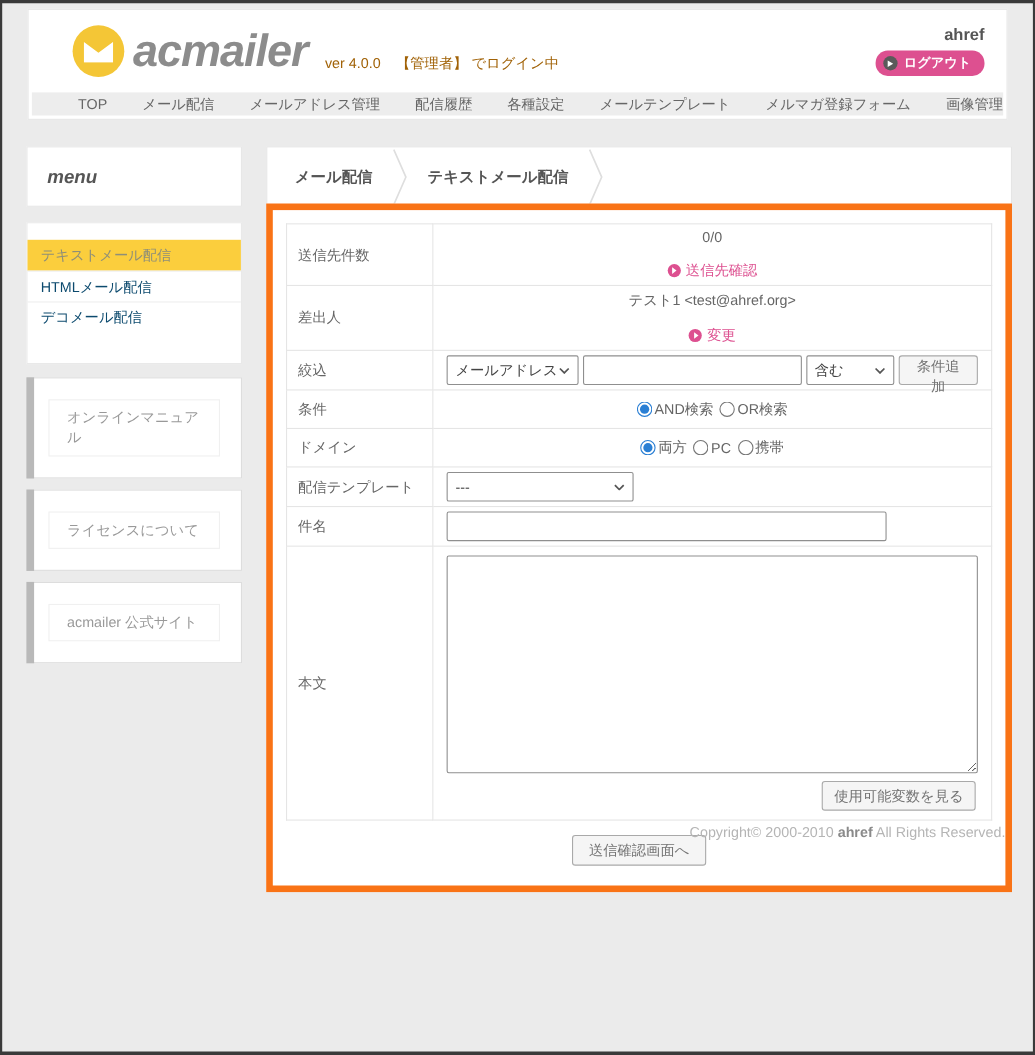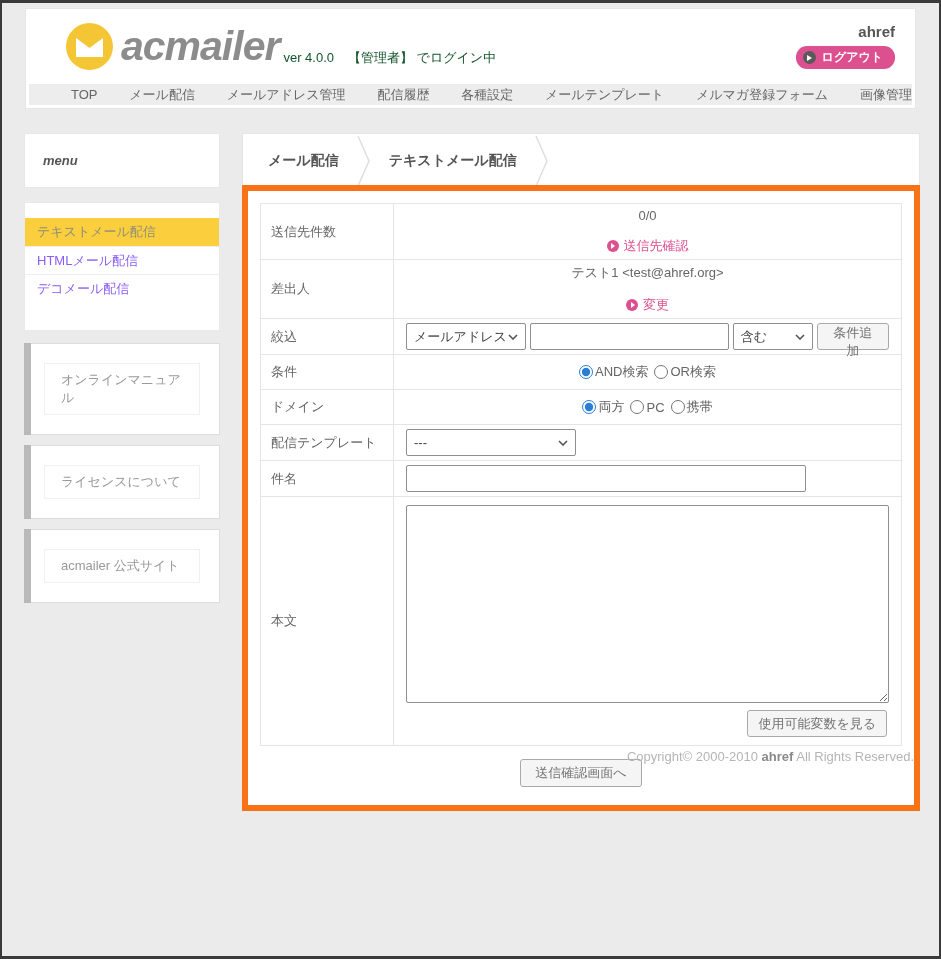--- a/index.html
+++ b/index.html
@@ -25,21 +25,21 @@
     width: 47px; height: 47px; border-radius: 50%;
     background: #f4c636; display: inline-flex; align-items: center; justify-content: center;
     flex: 0 0 auto;
   }
   .envelope { width: 27px; height: 19px; background: #fff; margin-top: 2px;
     clip-path: polygon(0 0, 50% 52%, 100% 0, 100% 100%, 0 100%); }
   .logo-text {
     font-size: 41px; font-style: italic; font-weight: bold; color: #8c8c8c;
     letter-spacing: -1px; margin-left: 8px; line-height: 1;
   }
-  .version-area { font-size: 13px; color: #14532d; margin-left: 4px; margin-top: 22px; }
+  .version-area { font-size: 13px; color: #a16207; margin-left: 16px; margin-top: 22px; }
   .version-area .ver { margin-right: 14px; }
   .header-right { position: absolute; top: 14px; right: 20px; text-align: right; }
   .brand-name { font-size: 15px; font-weight: bold; color: #555; }
   .logout-btn {
     margin-top: 6px; display: inline-flex; align-items: center; gap: 6px;
     background: #dd5090; color: #fff; font-size: 12px; font-weight: bold;
     border: none; border-radius: 11px; height: 23px; padding: 0 12px 0 7px; cursor: pointer;
   }
   .play-circle-dark {
     width: 13px; height: 13px; border-radius: 50%; background: #5a5a5a;
@@ -55,25 +55,25 @@
     font-size: 13px; color: #666; justify-content: space-between;
   }
   .nav-item { cursor: pointer; white-space: nowrap; }
 
   
   .sidebar { position: absolute; left: 22px; top: 130px; width: 196px; }
   .menu-box {
     background: #fff; border: 1px solid #e7e7e7; height: 55px;
     display: flex; align-items: center; padding-left: 18px;
   }
-  .menu-title { font-size: 13px; font-weight: bold; font-style: italic; color: #555; }
+  .menu-title { font-size: 17px; font-weight: bold; font-style: italic; color: #555; }
   .menu-list { margin-top: 14px; background: #fff; border: 1px solid #e9e9e9; padding: 15px 0 28px; }
   .menu-item {
     height: 28px; display: flex; align-items: center; padding-left: 12px;
-    font-size: 13px; color: #8b5cf6; cursor: pointer;
+    font-size: 13px; color: #0c4a6e; cursor: pointer;
   }
   .menu-item + .menu-item { border-top: 1px solid #eee; }
   .menu-item.active { background: #fbce3d; color: #8f8f78; border-top: none; }
   .link-boxes { margin-top: 12px; }
   .linkbox {
     position: relative; background: #fff; border: 1px solid #ddd;
     padding: 19px; margin-bottom: 10px; cursor: pointer;
   }
   .linkbox::before {
     content: ""; position: absolute; left: -1px; top: -1px; bottom: -1px; width: 7px; background: #b9b9b9;

